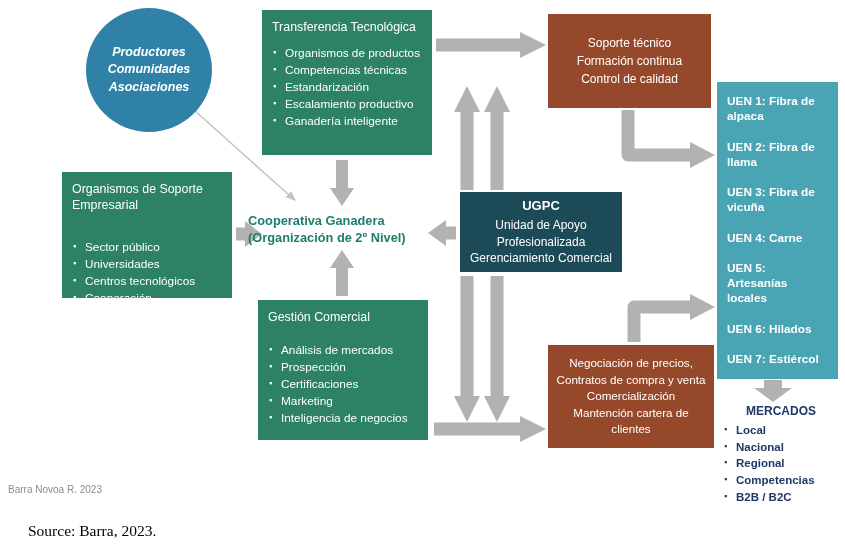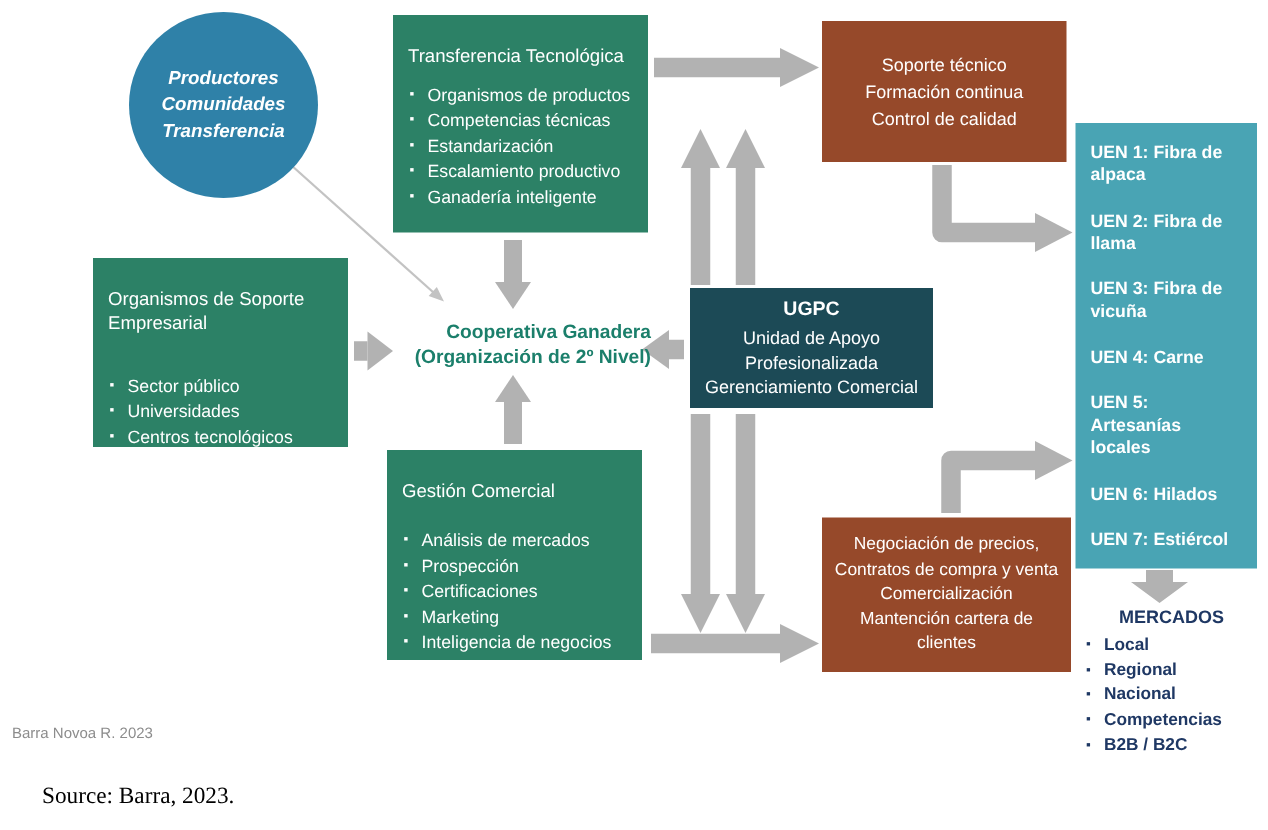--- a/index.html
+++ b/index.html
@@ -10,21 +10,21 @@
 
   .arrow-layer { position:absolute; left:0; top:0; width:845px; height:553px; }
 
   .circle {
     left:86px; top:8px; width:126px; height:124px; border-radius:50%;
     background:var(--blue-circle,#2f81a8);
     display:flex; flex-direction:column; align-items:center; justify-content:center;
     color:#fff; font-weight:bold; font-size:12.5px; line-height:1.4; text-align:center;font-style:italic;
   }
 
-  .gbox { background:var(--green,#2c8166); color:#fff; padding:20px 10px; }
+  .gbox { background:var(--green,#2c8166); color:#fff; padding:10px 10px; }
   .gbox .box-title { font-size:12.4px; line-height:1.25; margin-bottom:9px; }
   .bullets .bullet-item { position:relative; padding-left:13px; font-size:11.8px; line-height:1.45; }
   .bullets .bullet-item::before { content:"▪"; position:absolute; left:1px; top:1px; font-size:9px; }
 
   .transferencia { left:262px; top:10px; width:170px; height:145px; }
   .organismos   { left:62px;  top:172px; width:170px; height:126px; }
   .organismos .box-title { margin-bottom:26px; }
   .gestion      { left:258px; top:300px; width:170px; height:140px; }
   .gestion .box-title { margin-bottom:16px; }
 
@@ -35,21 +35,21 @@
 
   .uen { left:717px; top:82px; width:121px; height:297px; background:var(--teal,#49a4b4);
     color:#fff; font-weight:bold; font-size:11.8px; line-height:1.28;
     display:flex; flex-direction:column; justify-content:space-between; padding:12px 10px; }
 
   .ugpc { left:460px; top:192px; width:162px; height:80px; background:var(--dark,#1c4a56);
     color:#fff; display:flex; flex-direction:column; align-items:center; justify-content:center;
     text-align:center; font-size:12px; line-height:1.4; }
   .ugpc .ugpc-title { font-weight:bold; font-size:13px; margin-bottom:2px; }
 
-  .cooperativa { left:248px; top:212px; width:186px; text-align:right;
+  .cooperativa { left:248px; top:212px; width:186px; text-align:left;
     color:var(--cooperativa-text,#1b7f6b); font-weight:bold; font-size:12.8px; line-height:1.35; }
 
   .mercados { left:722px; top:404px; width:118px; color:var(--mercados-text,#1f3864); }
   .mercados .mercados-title { font-weight:bold; font-size:12px; text-align:center; margin-bottom:4px; }
   .mercados .bullet-item { position:relative; padding-left:14px; font-weight:bold; font-size:11.5px; line-height:1.45; }
   .mercados .bullet-item::before { content:"▪"; position:absolute; left:2px; top:1px; font-size:9px; }
 
   .credit { left:8px; top:484px; color:#8c8c8c; font-size:10px; }
   .source { left:28px; top:522px; color:#000; font-size:15.5px; font-family:"Liberation Serif", serif; }
 </style>
@@ -112,21 +112,21 @@
       <polygon points="690,294 715,307 690,320" fill="#b2b2b2" stroke="none"></polygon>
     </g>
     <g fill="#b2b2b2">
       <polygon points="764,380 782,380 782,388 792,388 773,402 754,388 764,388" stroke="none"></polygon>
     </g>
   </svg>
 
   <div class="abs circle">
     <div>Productores</div>
     <div>Comunidades</div>
-    <div>Transferencia</div>
+    <div>Asociaciones</div>
   </div>
 
   <div class="abs gbox transferencia">
     <div class="box-title">Transferencia Tecnológica</div>
     <div class="bullets">
       <div class="bullet-item">Organismos de productos</div>
       <div class="bullet-item">Competencias técnicas</div>
       <div class="bullet-item">Estandarización</div>
       <div class="bullet-item">Escalamiento productivo</div>
       <div class="bullet-item">Ganadería inteligente</div>
@@ -186,22 +186,22 @@
     <div>Negociación de precios,</div>
     <div>Contratos de compra y venta</div>
     <div>Comercialización</div>
     <div>Mantención cartera de clientes</div>
   </div>
 
   <div class="abs mercados">
     <div class="mercados-title">MERCADOS</div>
     <div>
       <div class="bullet-item">Local</div>
+      <div class="bullet-item">Nacional</div>
       <div class="bullet-item">Regional</div>
-      <div class="bullet-item">Nacional</div>
       <div class="bullet-item">Competencias</div>
       <div class="bullet-item">B2B / B2C</div>
     </div>
   </div>
 
   <div class="abs credit">Barra Novoa R. 2023</div>
   <div class="abs source">Source: Barra, 2023.</div>
 
 </div>
 

